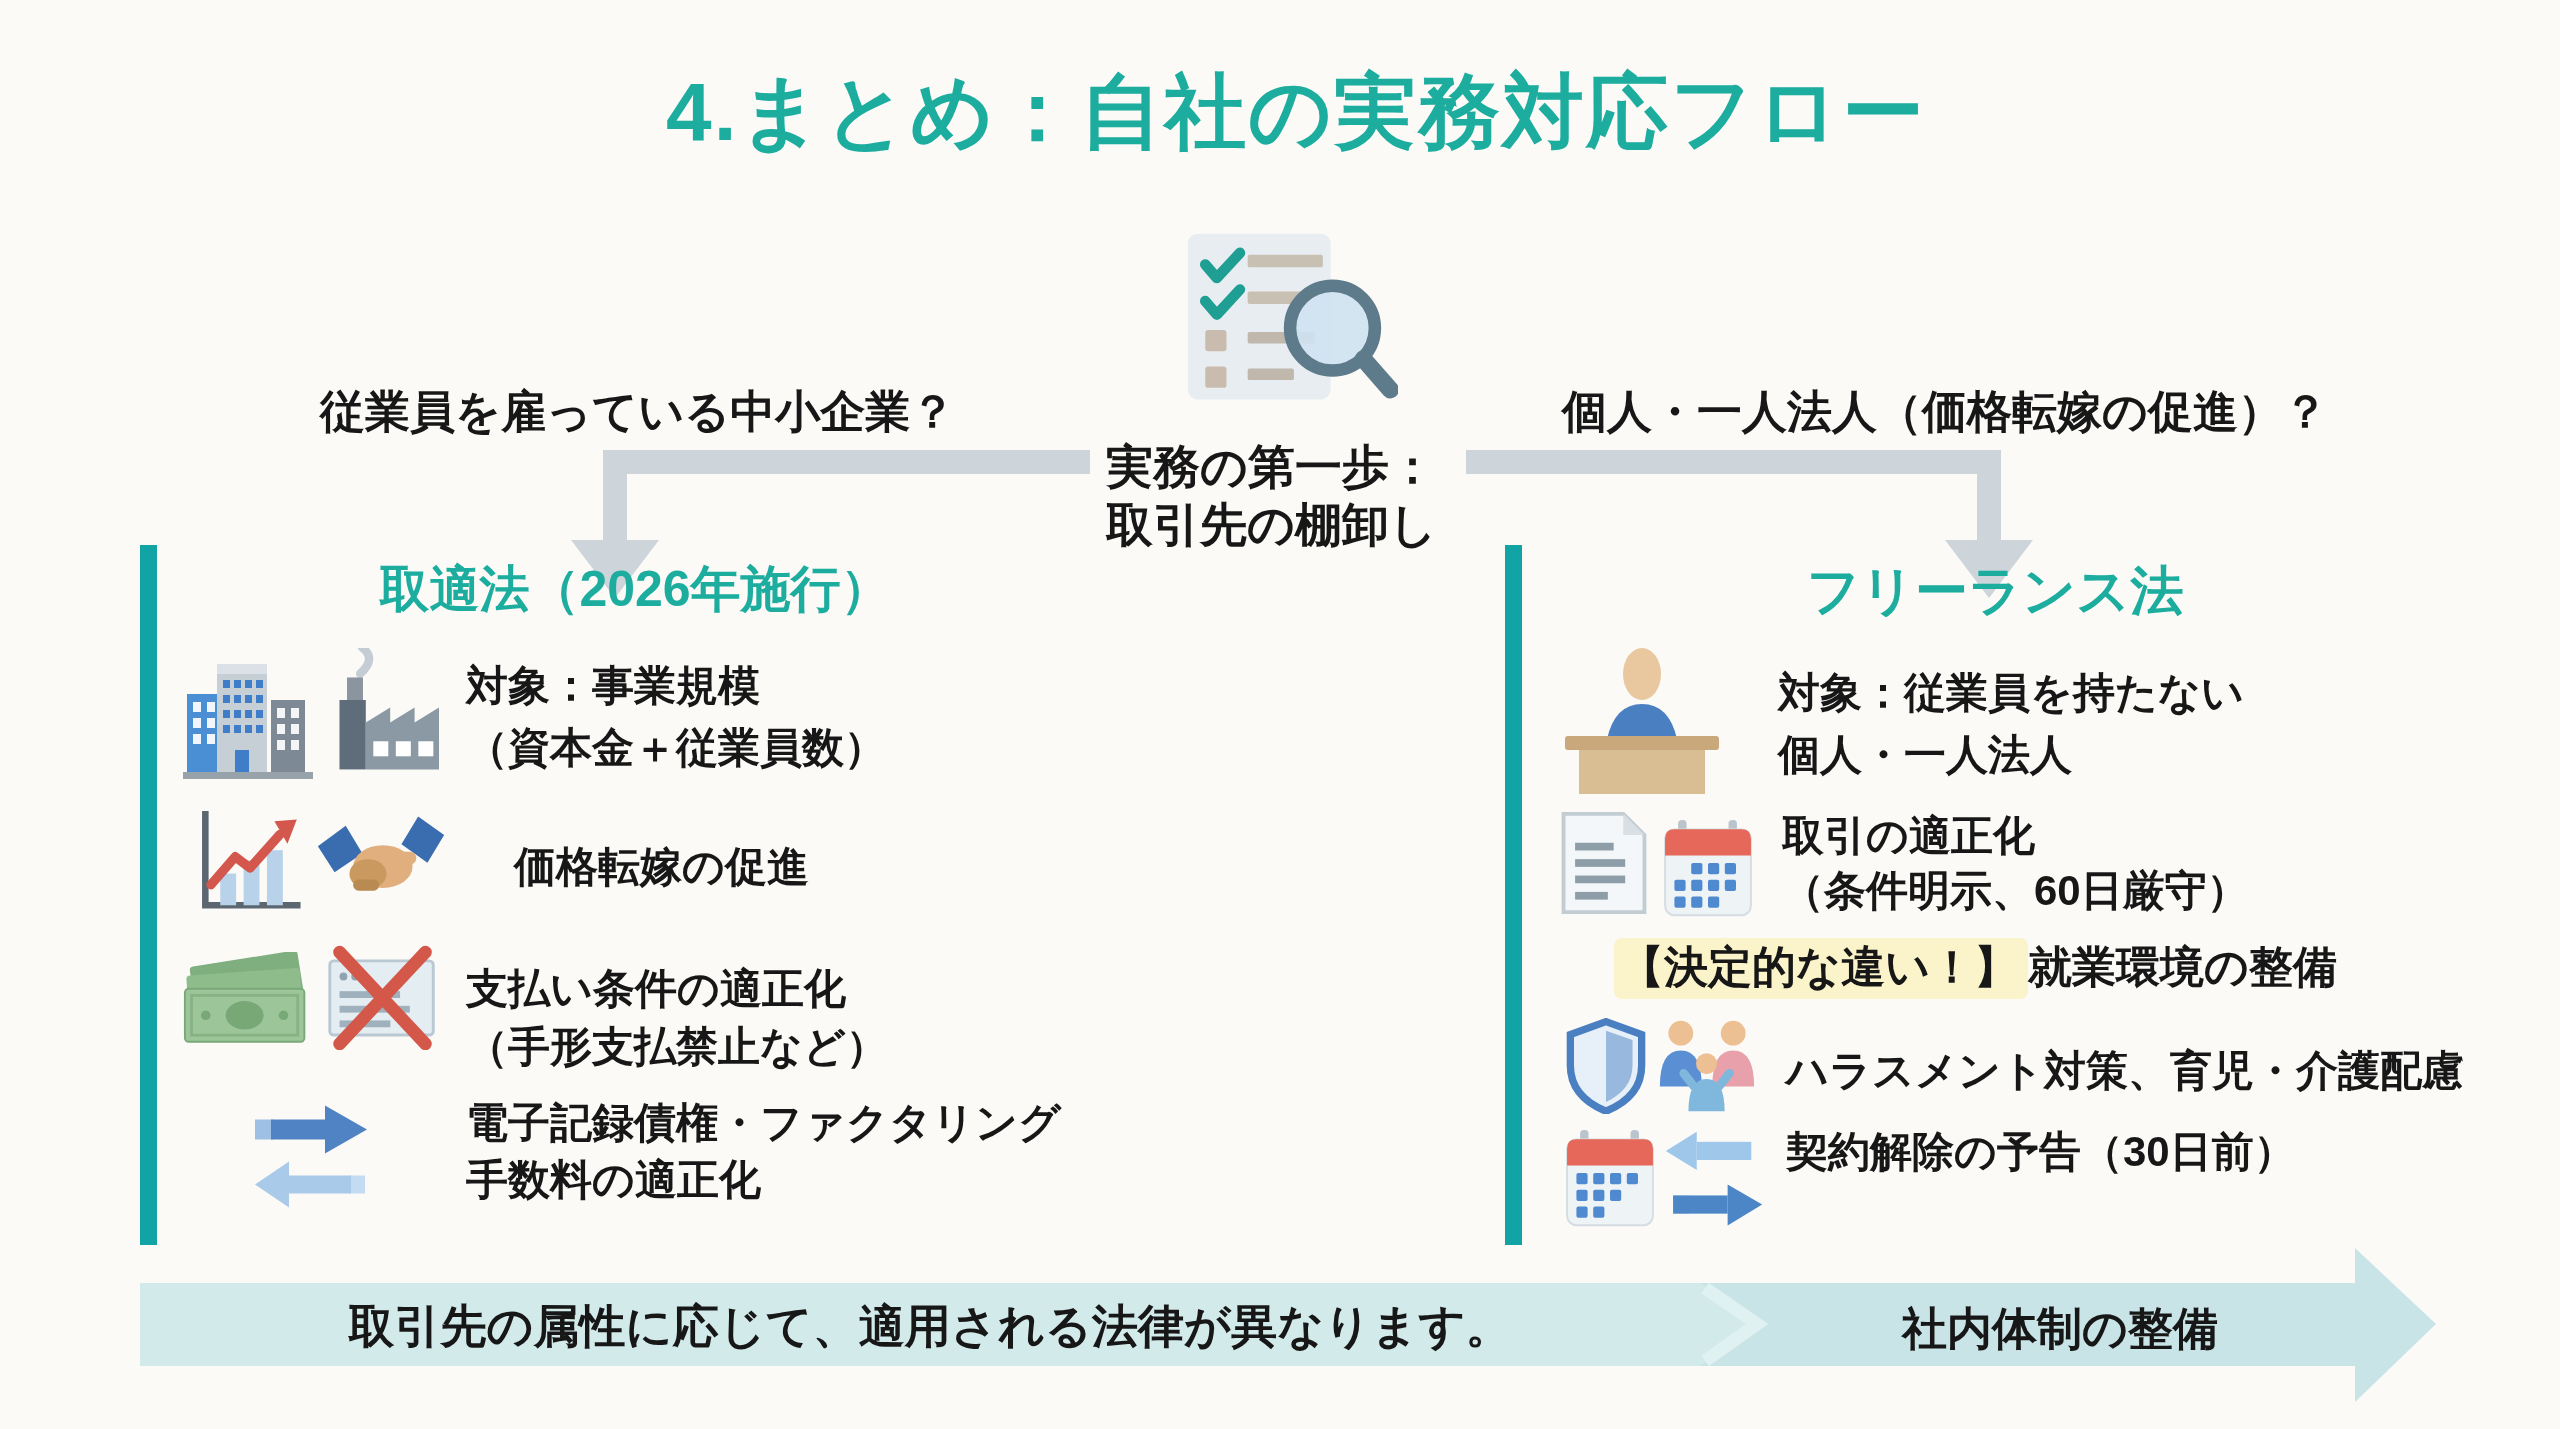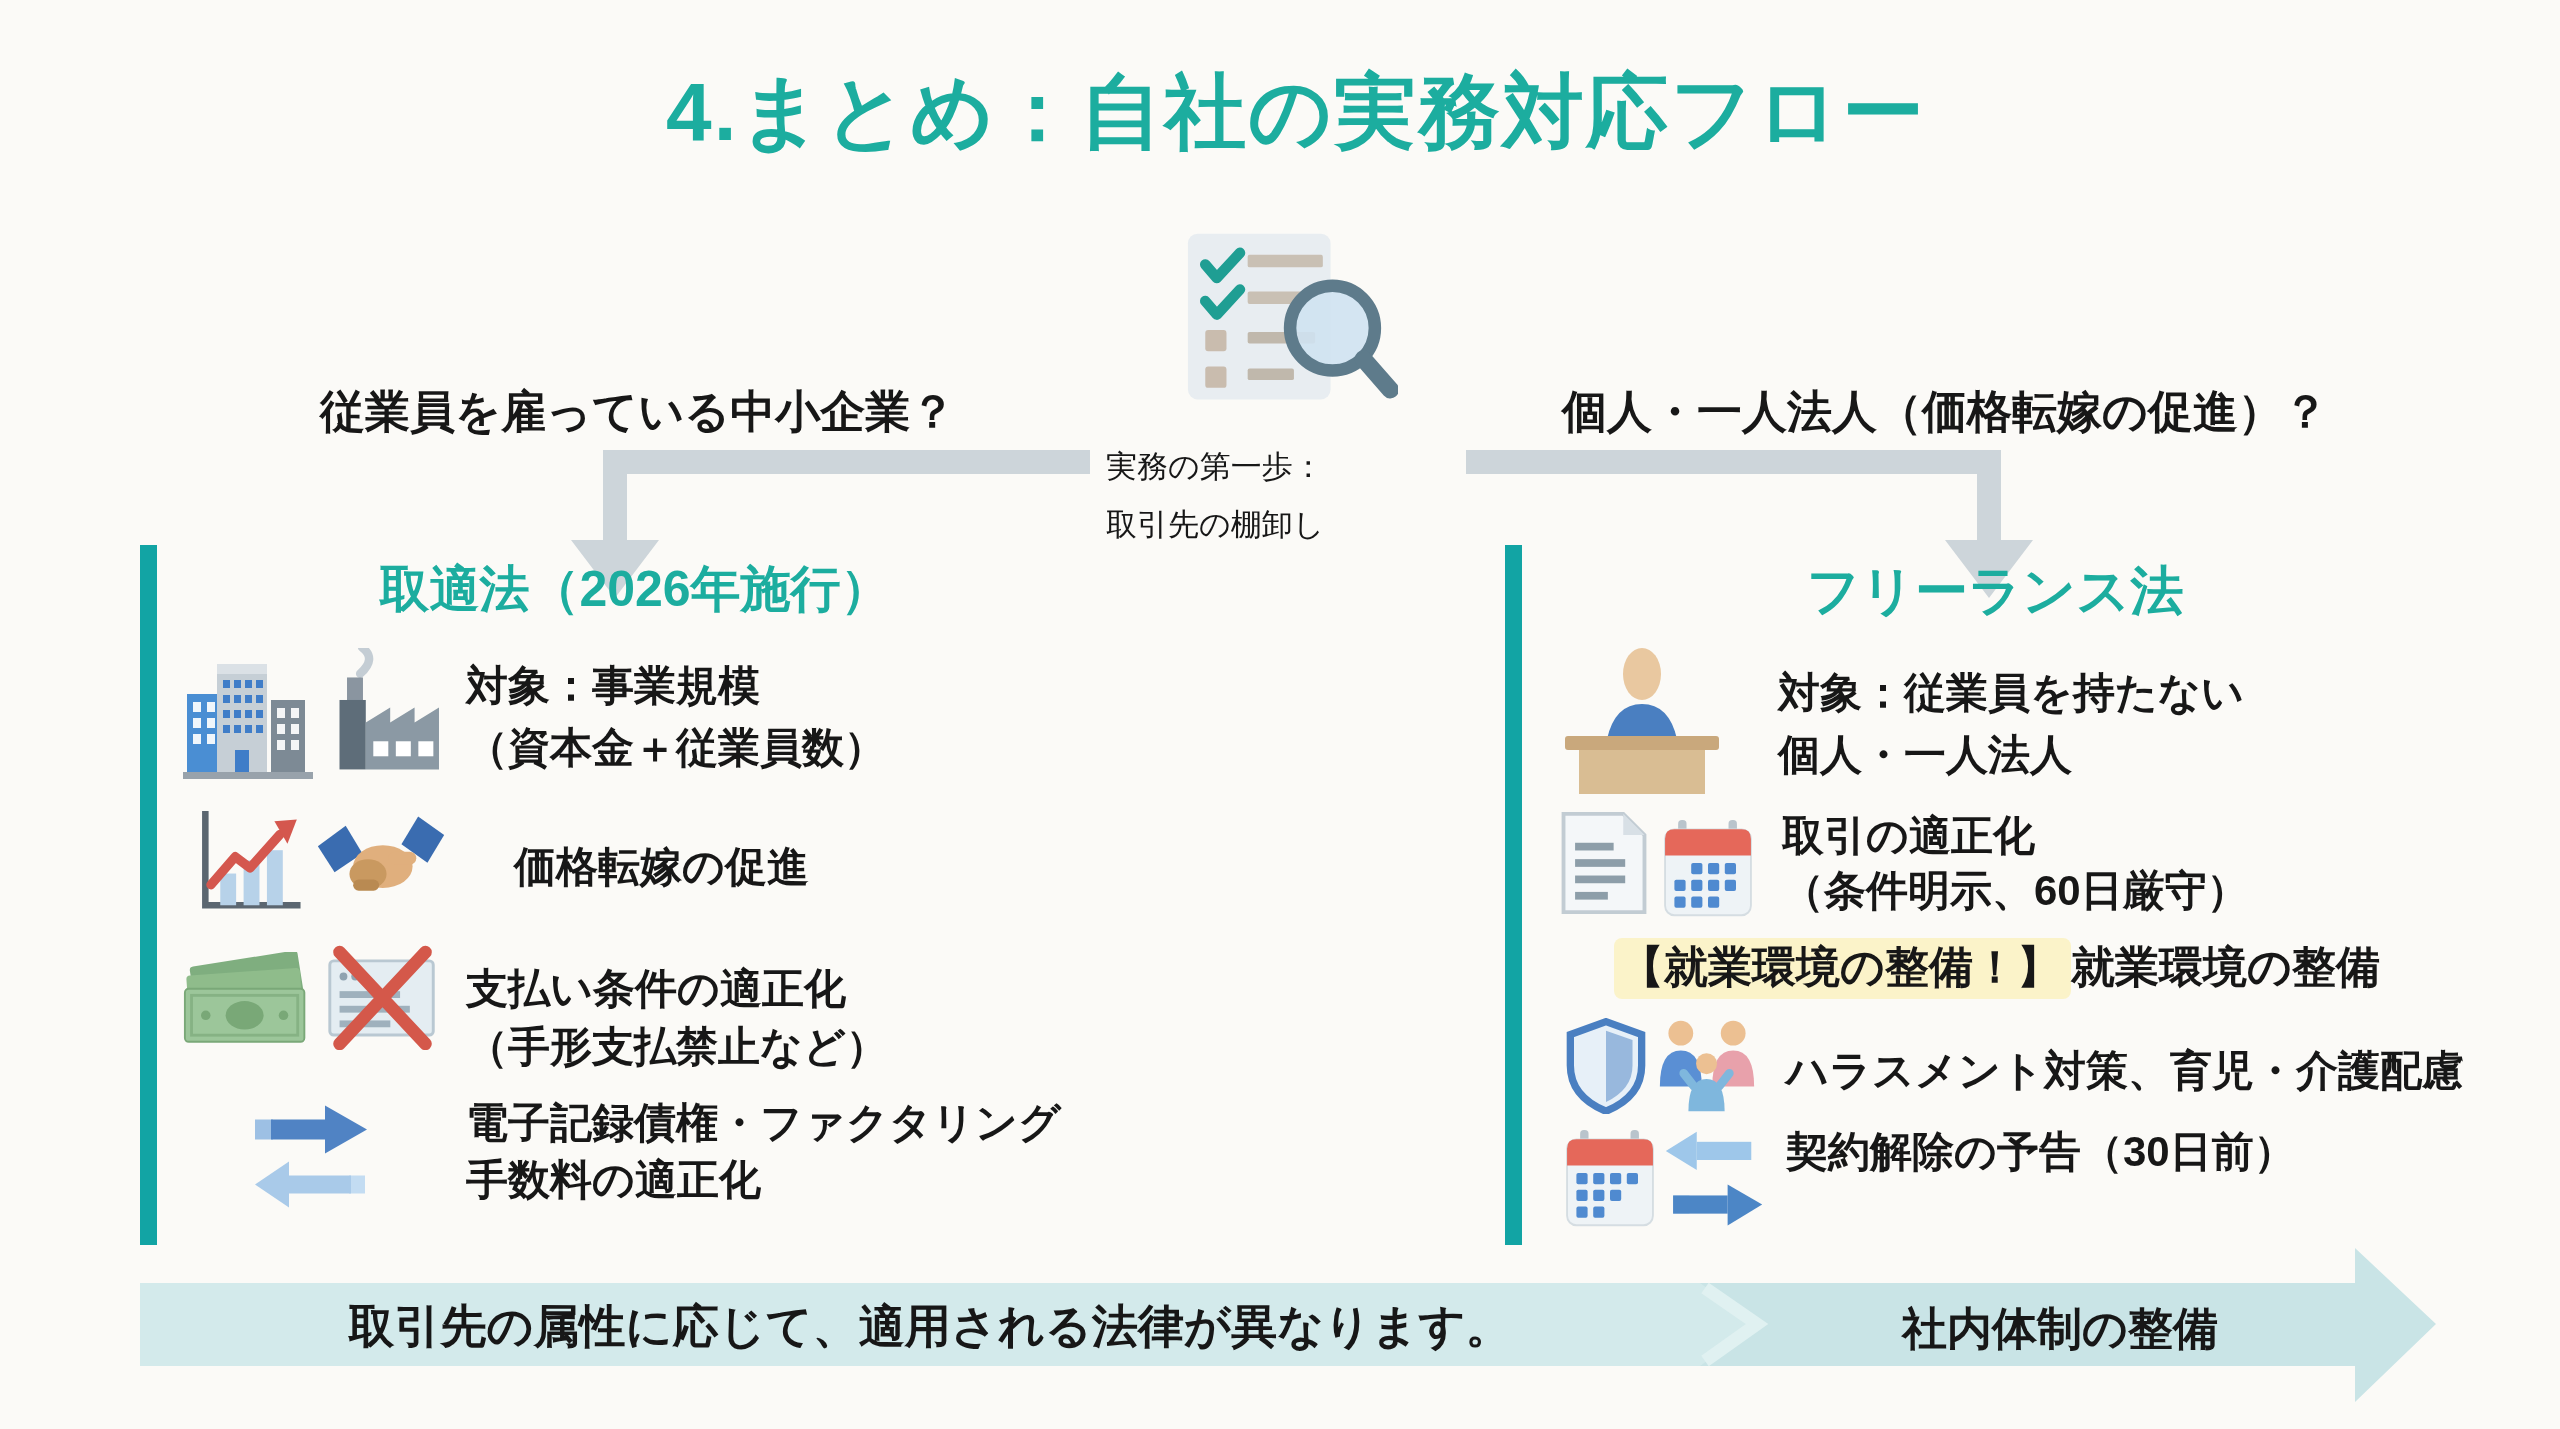--- a/index.html
+++ b/index.html
@@ -18,21 +18,21 @@
     text-align:center;font-size:82px;font-weight:800;
     color:#1cad9f;letter-spacing:2px;margin:16px;
   }
   .q{
     position:absolute;top:382px;font-size:45px;font-weight:800;white-space:nowrap;
   }
   .q-left{left:320px;}
   .q-right{left:1562px;}
   .caption{
     position:absolute;left:1106px;top:438px;
-    font-size:31px;font-weight:400;line-height:58px;white-space:nowrap;
+    font-size:47px;font-weight:700;line-height:58px;white-space:nowrap;
   }
   .vbar{
     position:absolute;top:545px;width:17px;height:700px;background:#12a4a4;
   }
   .vbar-left{left:140px;}
   .vbar-right{left:1505px;}
   .heading{
     position:absolute;top:556px;width:930px;text-align:center;
     font-size:50px;font-weight:800;color:#1cad9f;white-space:nowrap;
   }
@@ -338,21 +338,21 @@
 
   <div class="item-text ri1">
     <div>対象：従業員を持たない</div>
     <div>個人・一人法人</div>
   </div>
   <div class="item-text ri2">
     <div>取引の適正化</div>
     <div>（条件明示、60日厳守）</div>
   </div>
   <div class="item-text ri3">
-    <span class="hl">【就業環境の整備！】</span><span>就業環境の整備</span>
+    <span class="hl">【決定的な違い！】</span><span>就業環境の整備</span>
   </div>
   <div class="item-text ri4">
     <div>ハラスメント対策、育児・介護配慮</div>
   </div>
   <div class="item-text ri5">
     <div>契約解除の予告（30日前）</div>
   </div>
 
   <div class="bottom-text-left">取引先の属性に応じて、適用される法律が異なります。</div>
   <div class="bottom-text-right">社内体制の整備</div>

